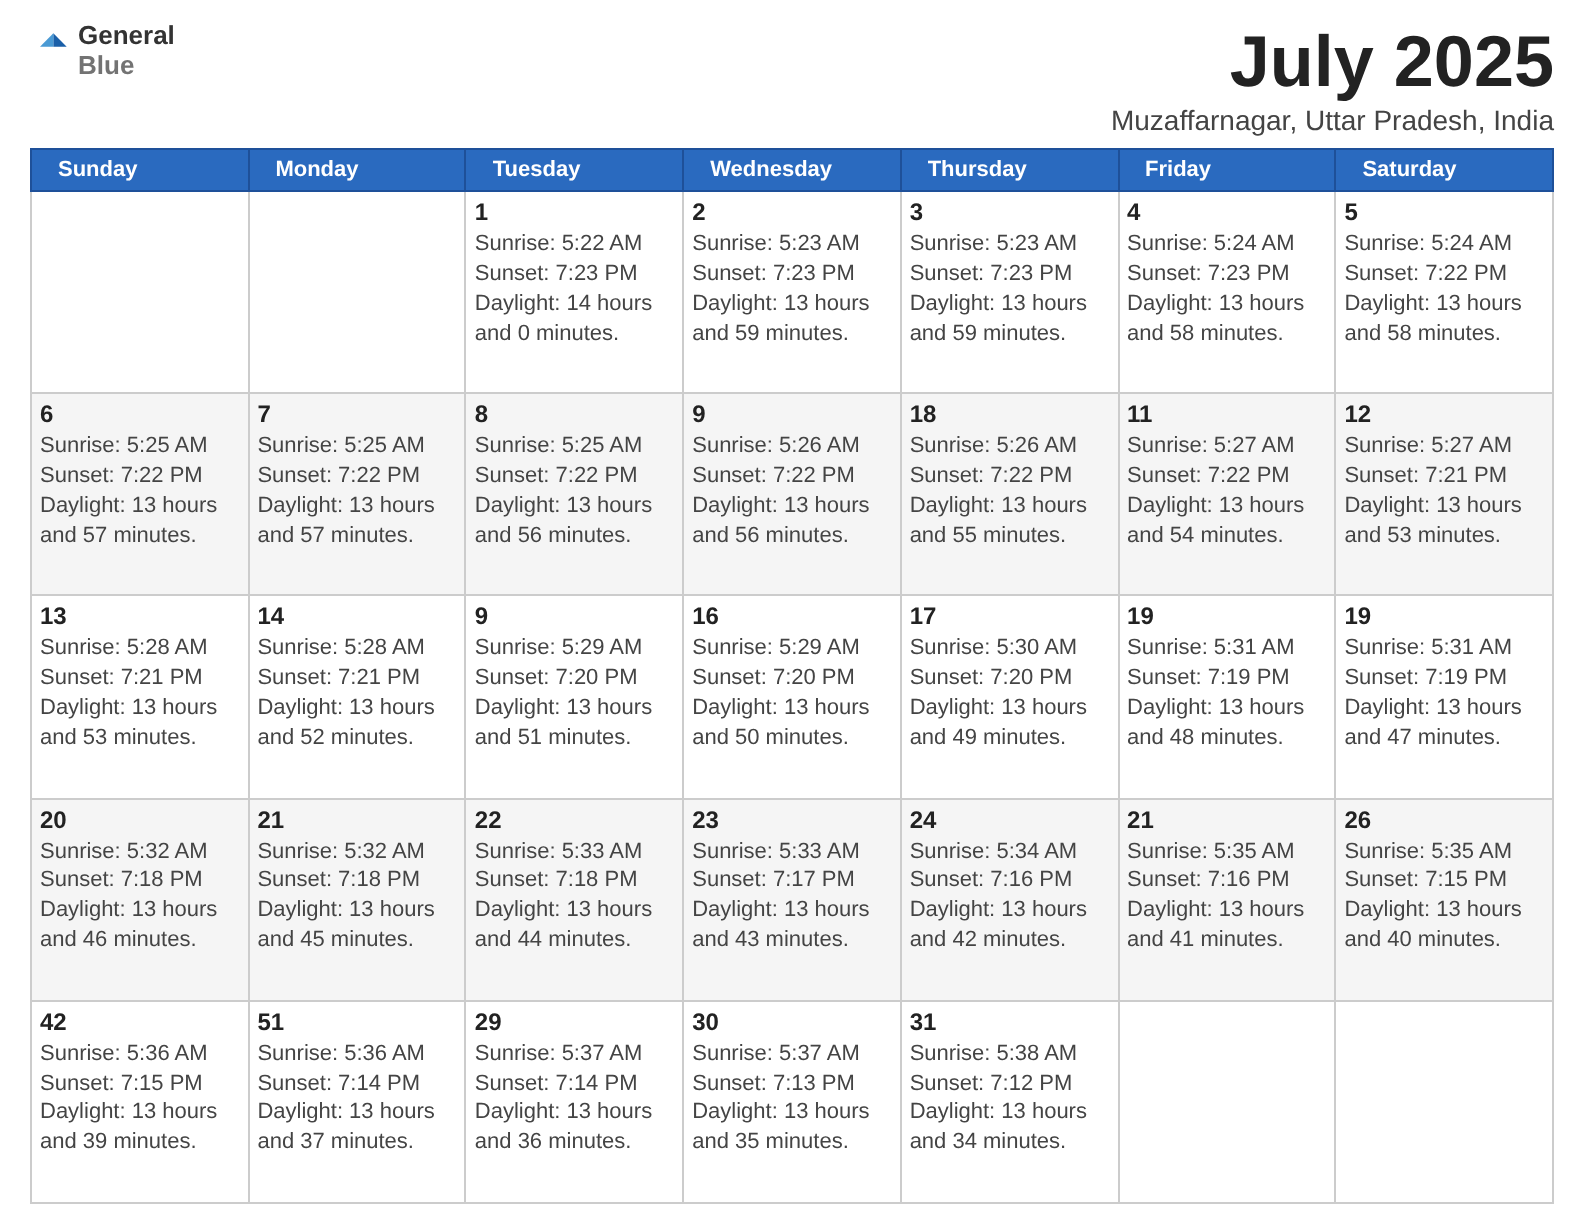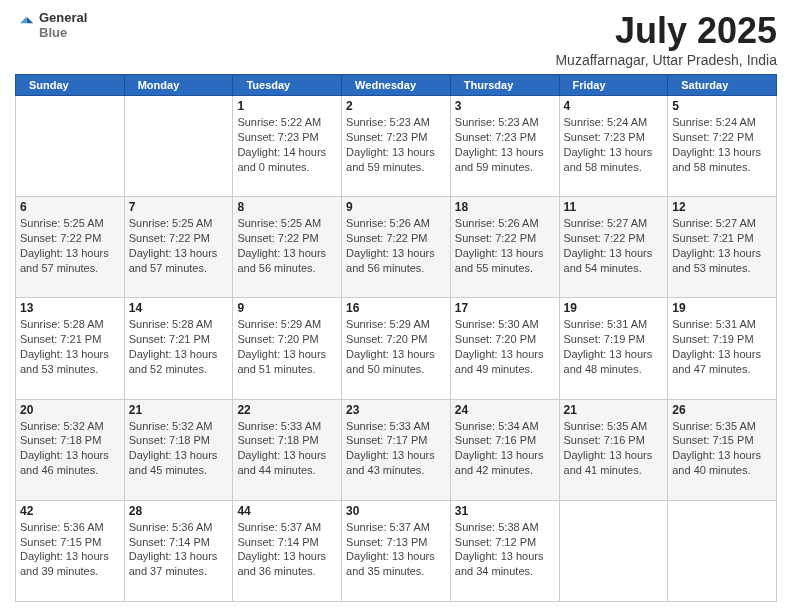--- a/index.html
+++ b/index.html
@@ -242,25 +242,25 @@
             <span class="day-number">26</span>
             <div class="day-info">Sunrise: 5:35 AM<br>Sunset: 7:15 PM<br>Daylight: 13 hours and 40 minutes.</div>
           </td>
         </tr>
         <tr>
           <td>
             <span class="day-number">42</span>
             <div class="day-info">Sunrise: 5:36 AM<br>Sunset: 7:15 PM<br>Daylight: 13 hours and 39 minutes.</div>
           </td>
           <td>
-            <span class="day-number">28</span>
+            <span class="day-number">51</span>
             <div class="day-info">Sunrise: 5:36 AM<br>Sunset: 7:14 PM<br>Daylight: 13 hours and 37 minutes.</div>
           </td>
           <td>
-            <span class="day-number">44</span>
+            <span class="day-number">29</span>
             <div class="day-info">Sunrise: 5:37 AM<br>Sunset: 7:14 PM<br>Daylight: 13 hours and 36 minutes.</div>
           </td>
           <td>
             <span class="day-number">30</span>
             <div class="day-info">Sunrise: 5:37 AM<br>Sunset: 7:13 PM<br>Daylight: 13 hours and 35 minutes.</div>
           </td>
           <td>
             <span class="day-number">31</span>
             <div class="day-info">Sunrise: 5:38 AM<br>Sunset: 7:12 PM<br>Daylight: 13 hours and 34 minutes.</div>
           </td>

